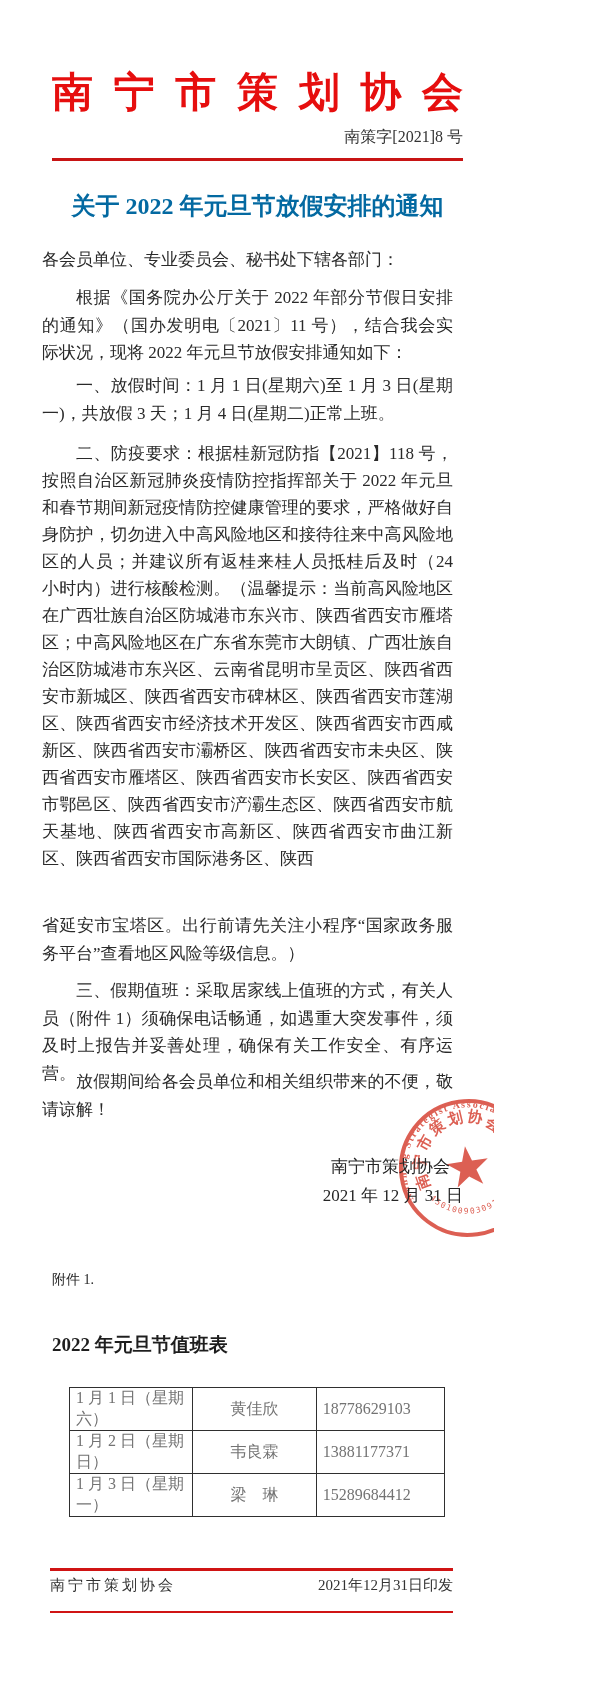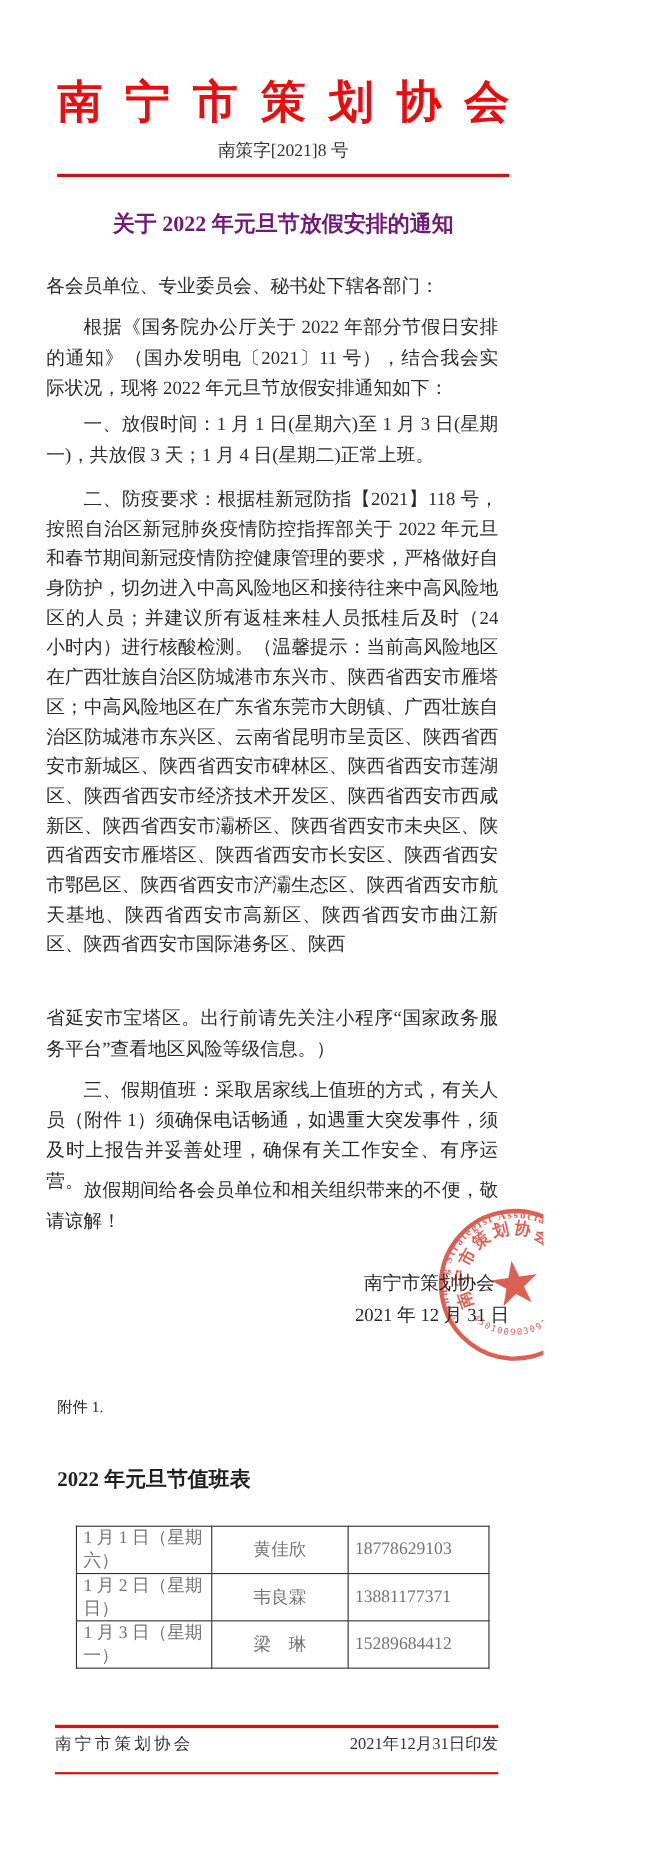--- a/index.html
+++ b/index.html
@@ -9,23 +9,23 @@
     color:#262626;overflow:hidden;
   }
   .abs{position:absolute;}
   
   .org-name{
     top:68px;left:52px;width:411px;height:48px;
     color:#e60e0e;font-size:41px;font-weight:bold;line-height:48px;
     text-align:justify;text-align-last:justify;white-space:nowrap;
     letter-spacing:0;
   }
-  .doc-number{top:127px;left:52px;width:411px;text-align:center;font-size:16px;color:#333;}
+  .doc-number{top:127px;left:52px;width:411px;text-align:right;font-size:16px;color:#333;}
   .red-rule{top:158px;left:52px;width:411px;height:3px;background:#c81414;}
-  .notice-title{top:190px;left:52px;width:411px;text-align:center;font-size:20px;font-weight:bold;color:#701a75;}
+  .notice-title{top:190px;left:52px;width:411px;text-align:center;font-size:24px;font-weight:bold;color:#0369a1;}
   
   .body-text{
     left:42px;width:411px;font-size:17px;line-height:27.5px;
     text-align:justify;color:#2a2a2a;
   }
   .indent{text-indent:2em;}
   .salutation{top:246px;}
   .para-intro{top:284px;}
   .para-item1{top:372px;}
   .para-item2a{top:440px;line-height:27px;}

